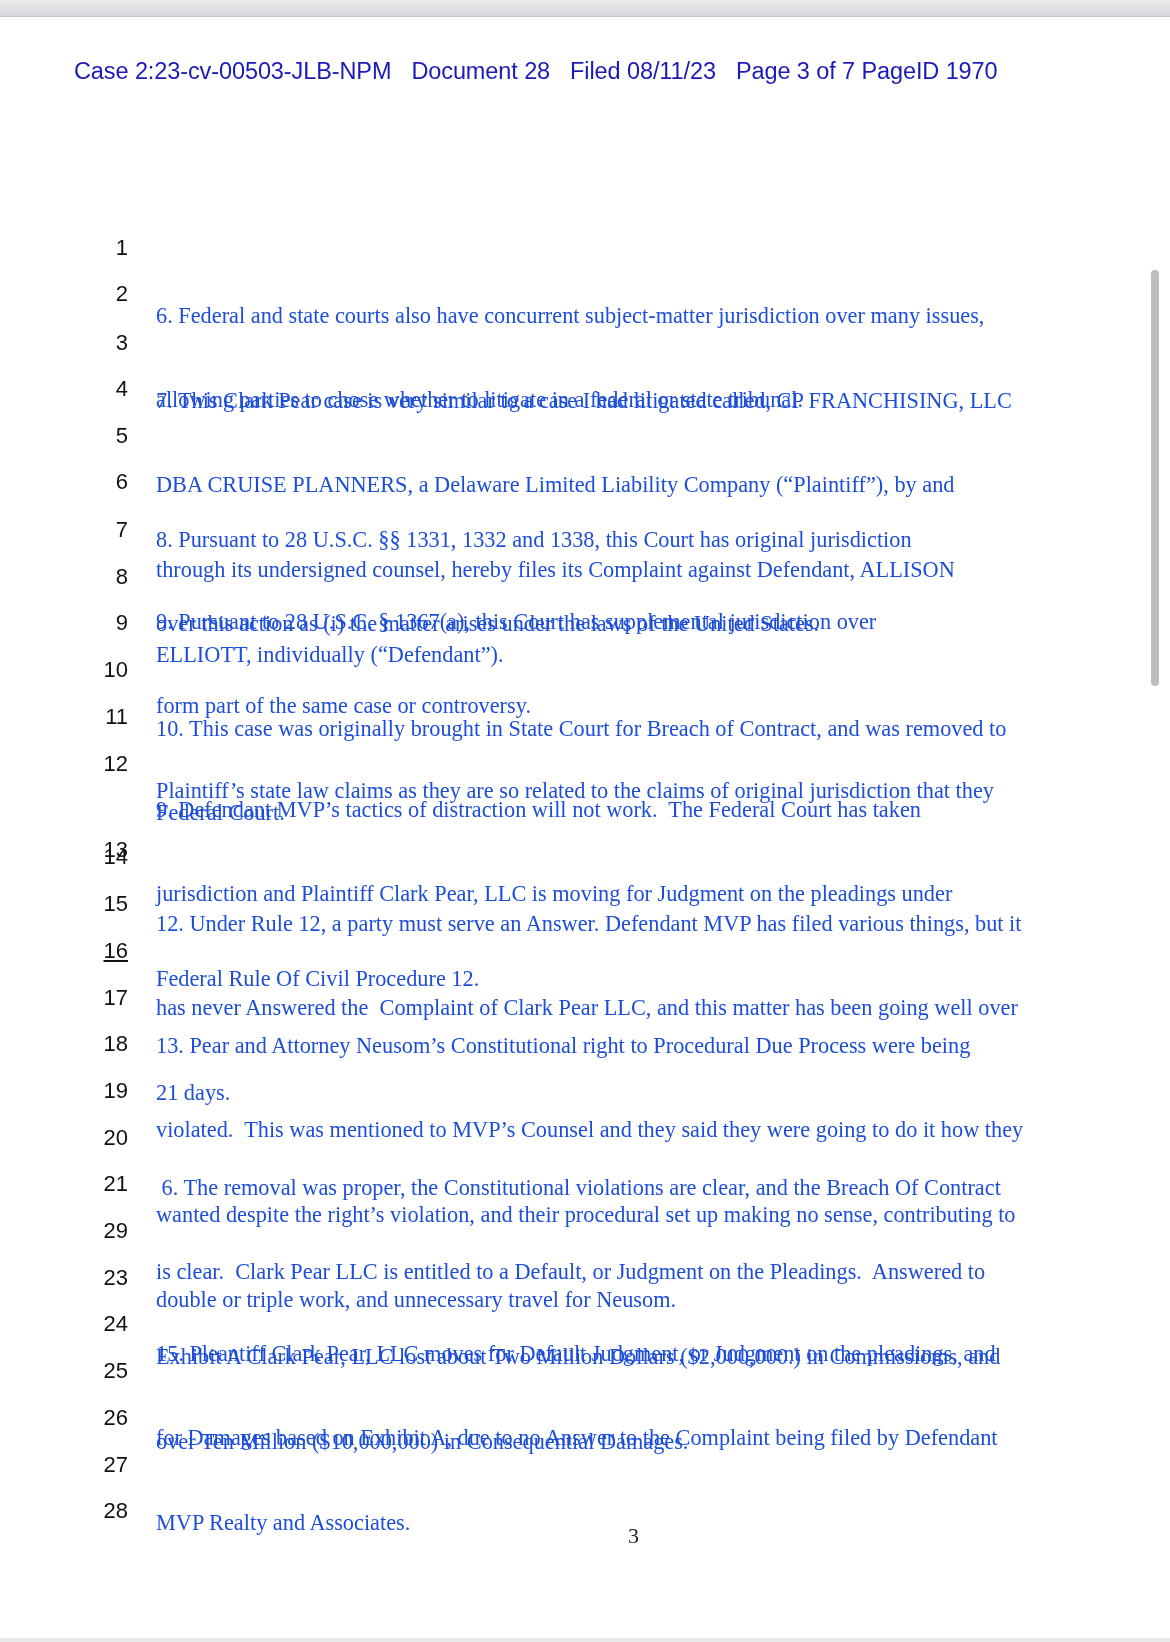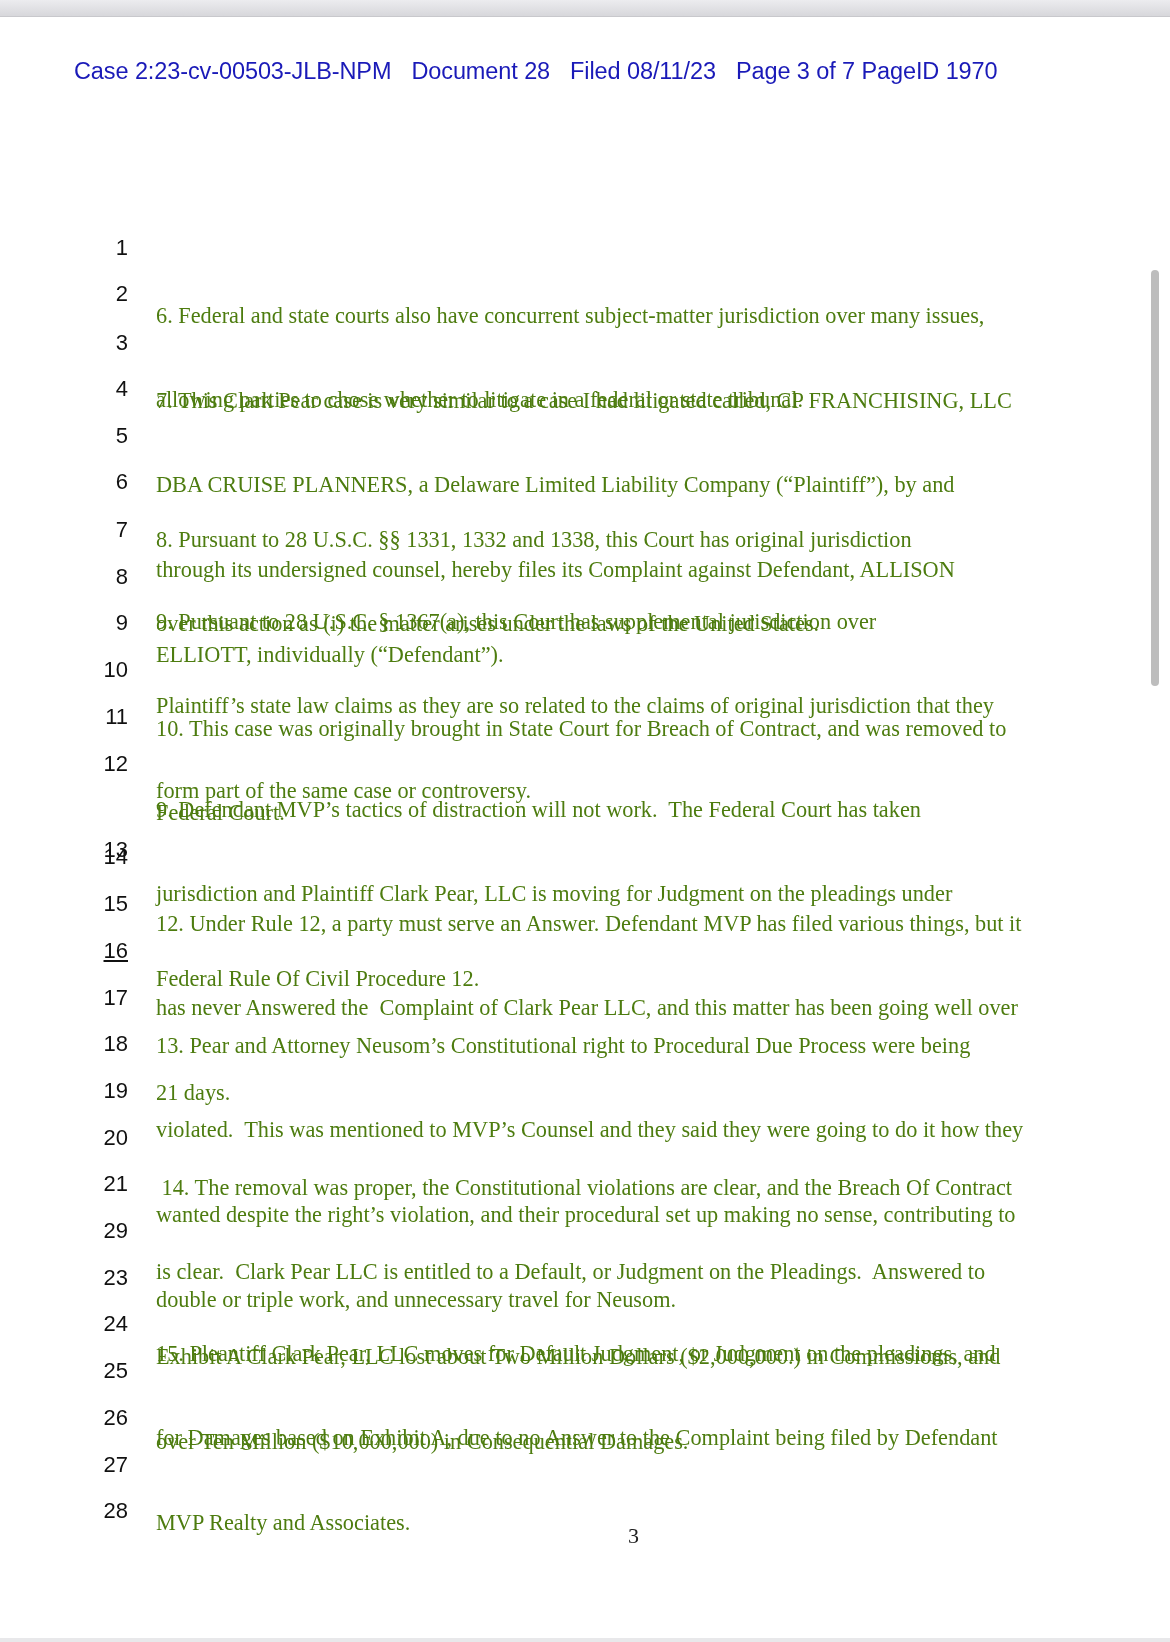--- a/index.html
+++ b/index.html
@@ -55,21 +55,21 @@
       width: 40px;
       text-align: right;
     }
     .para {
       position: absolute;
       left: 156px;
       width: 965px;
       font-family: "Liberation Serif", serif;
       font-size: 22.3px;
       line-height: 28.3px;
-      color: #4d7c0f;
+      color: #1d4ed8;
       white-space: pre-wrap;
     }
     .para .ln { display: block; white-space: pre; }
     .page-number {
       position: absolute;
       left: 628px;
       top: 1506px;
       font-family: "Liberation Serif", serif;
       font-size: 22px;
       color: #222;
@@ -134,22 +134,22 @@
     <span class="ln">ELLIOTT, individually (“Defendant”).</span>
   </div>
 
   <div class="para" style="top:452px;">
     <span class="ln">8. Pursuant to 28 U.S.C. §§ 1331, 1332 and 1338, this Court has original jurisdiction</span>
     <span class="ln">over this action as (i) the matter arises under the laws of the United States.</span>
   </div>
 
   <div class="para" style="top:534px;">
     <span class="ln">9. Pursuant to 28 U.S.C. § 1367(a), this Court has supplemental jurisdiction over</span>
+    <span class="ln">form part of the same case or controversy.</span>
     <span class="ln">Plaintiff’s state law claims as they are so related to the claims of original jurisdiction that they</span>
-    <span class="ln">form part of the same case or controversy.</span>
   </div>
 
   <div class="para" style="top:641px;">
     <span class="ln">10. This case was originally brought in State Court for Breach of Contract, and was removed to</span>
     <span class="ln">Federal Court.</span>
   </div>
 
   <div class="para" style="top:722px;">
     <span class="ln">9. Defendant MVP’s tactics of distraction will not work.  The Federal Court has taken</span>
     <span class="ln">jurisdiction and Plaintiff Clark Pear, LLC is moving for Judgment on the pleadings under</span>
@@ -163,21 +163,21 @@
   </div>
 
   <div class="para" style="top:958px;">
     <span class="ln">13. Pear and Attorney Neusom’s Constitutional right to Procedural Due Process were being</span>
     <span class="ln">violated.  This was mentioned to MVP’s Counsel and they said they were going to do it how they</span>
     <span class="ln">wanted despite the right’s violation, and their procedural set up making no sense, contributing to</span>
     <span class="ln">double or triple work, and unnecessary travel for Neusom.</span>
   </div>
 
   <div class="para" style="top:1100px;">
-    <span class="ln"> 14. The removal was proper, the Constitutional violations are clear, and the Breach Of Contract</span>
+    <span class="ln"> 6. The removal was proper, the Constitutional violations are clear, and the Breach Of Contract</span>
     <span class="ln">is clear.  Clark Pear LLC is entitled to a Default, or Judgment on the Pleadings.  Answered to</span>
     <span class="ln">Exhibit A Clark Pear, LLC lost about Two Million Dollars ($2,000,000.) in Commissioms, and</span>
     <span class="ln">over Ten Million ($10,000,000) in Consequential Damages.</span>
   </div>
 
   <div class="para" style="top:1266px;">
     <span class="ln">15. Pleantiff Clark Pear, LLC moves for Default Judgment, or Judgment on the pleadings, and</span>
     <span class="ln">for Damages based on Exhibit A, due to no Answer to the Complaint being filed by Defendant</span>
     <span class="ln">MVP Realty and Associates.</span>
   </div>

